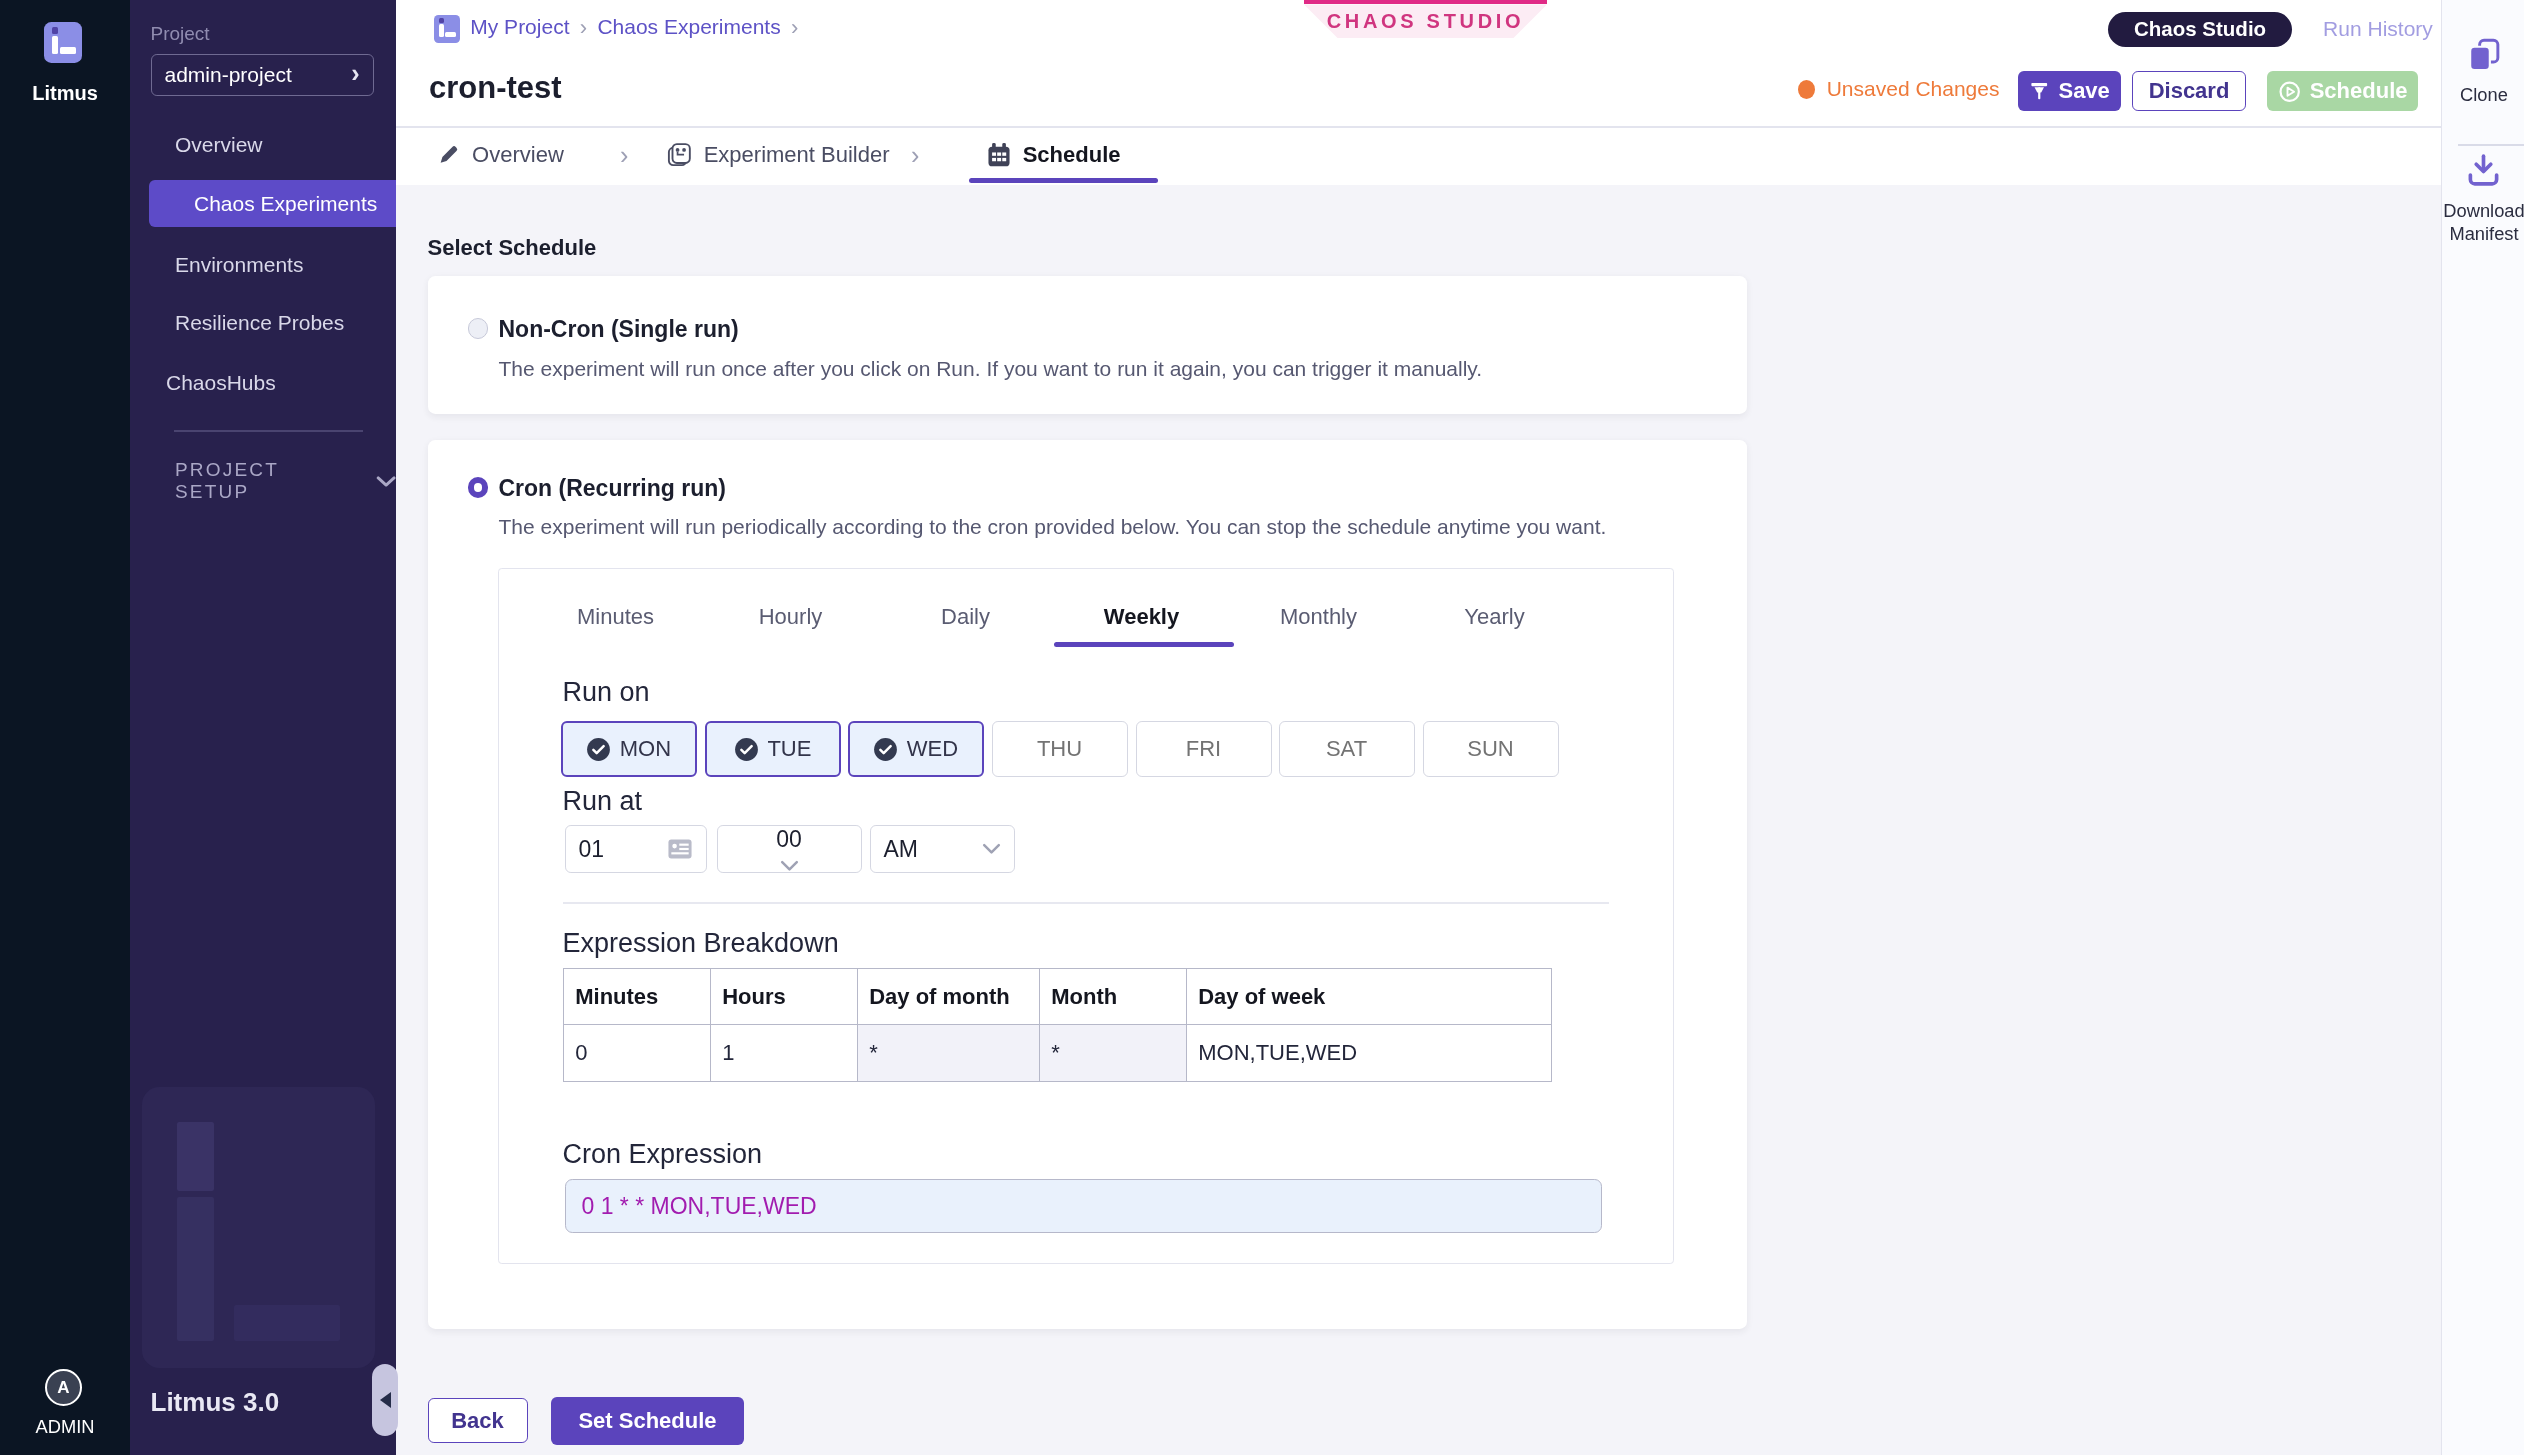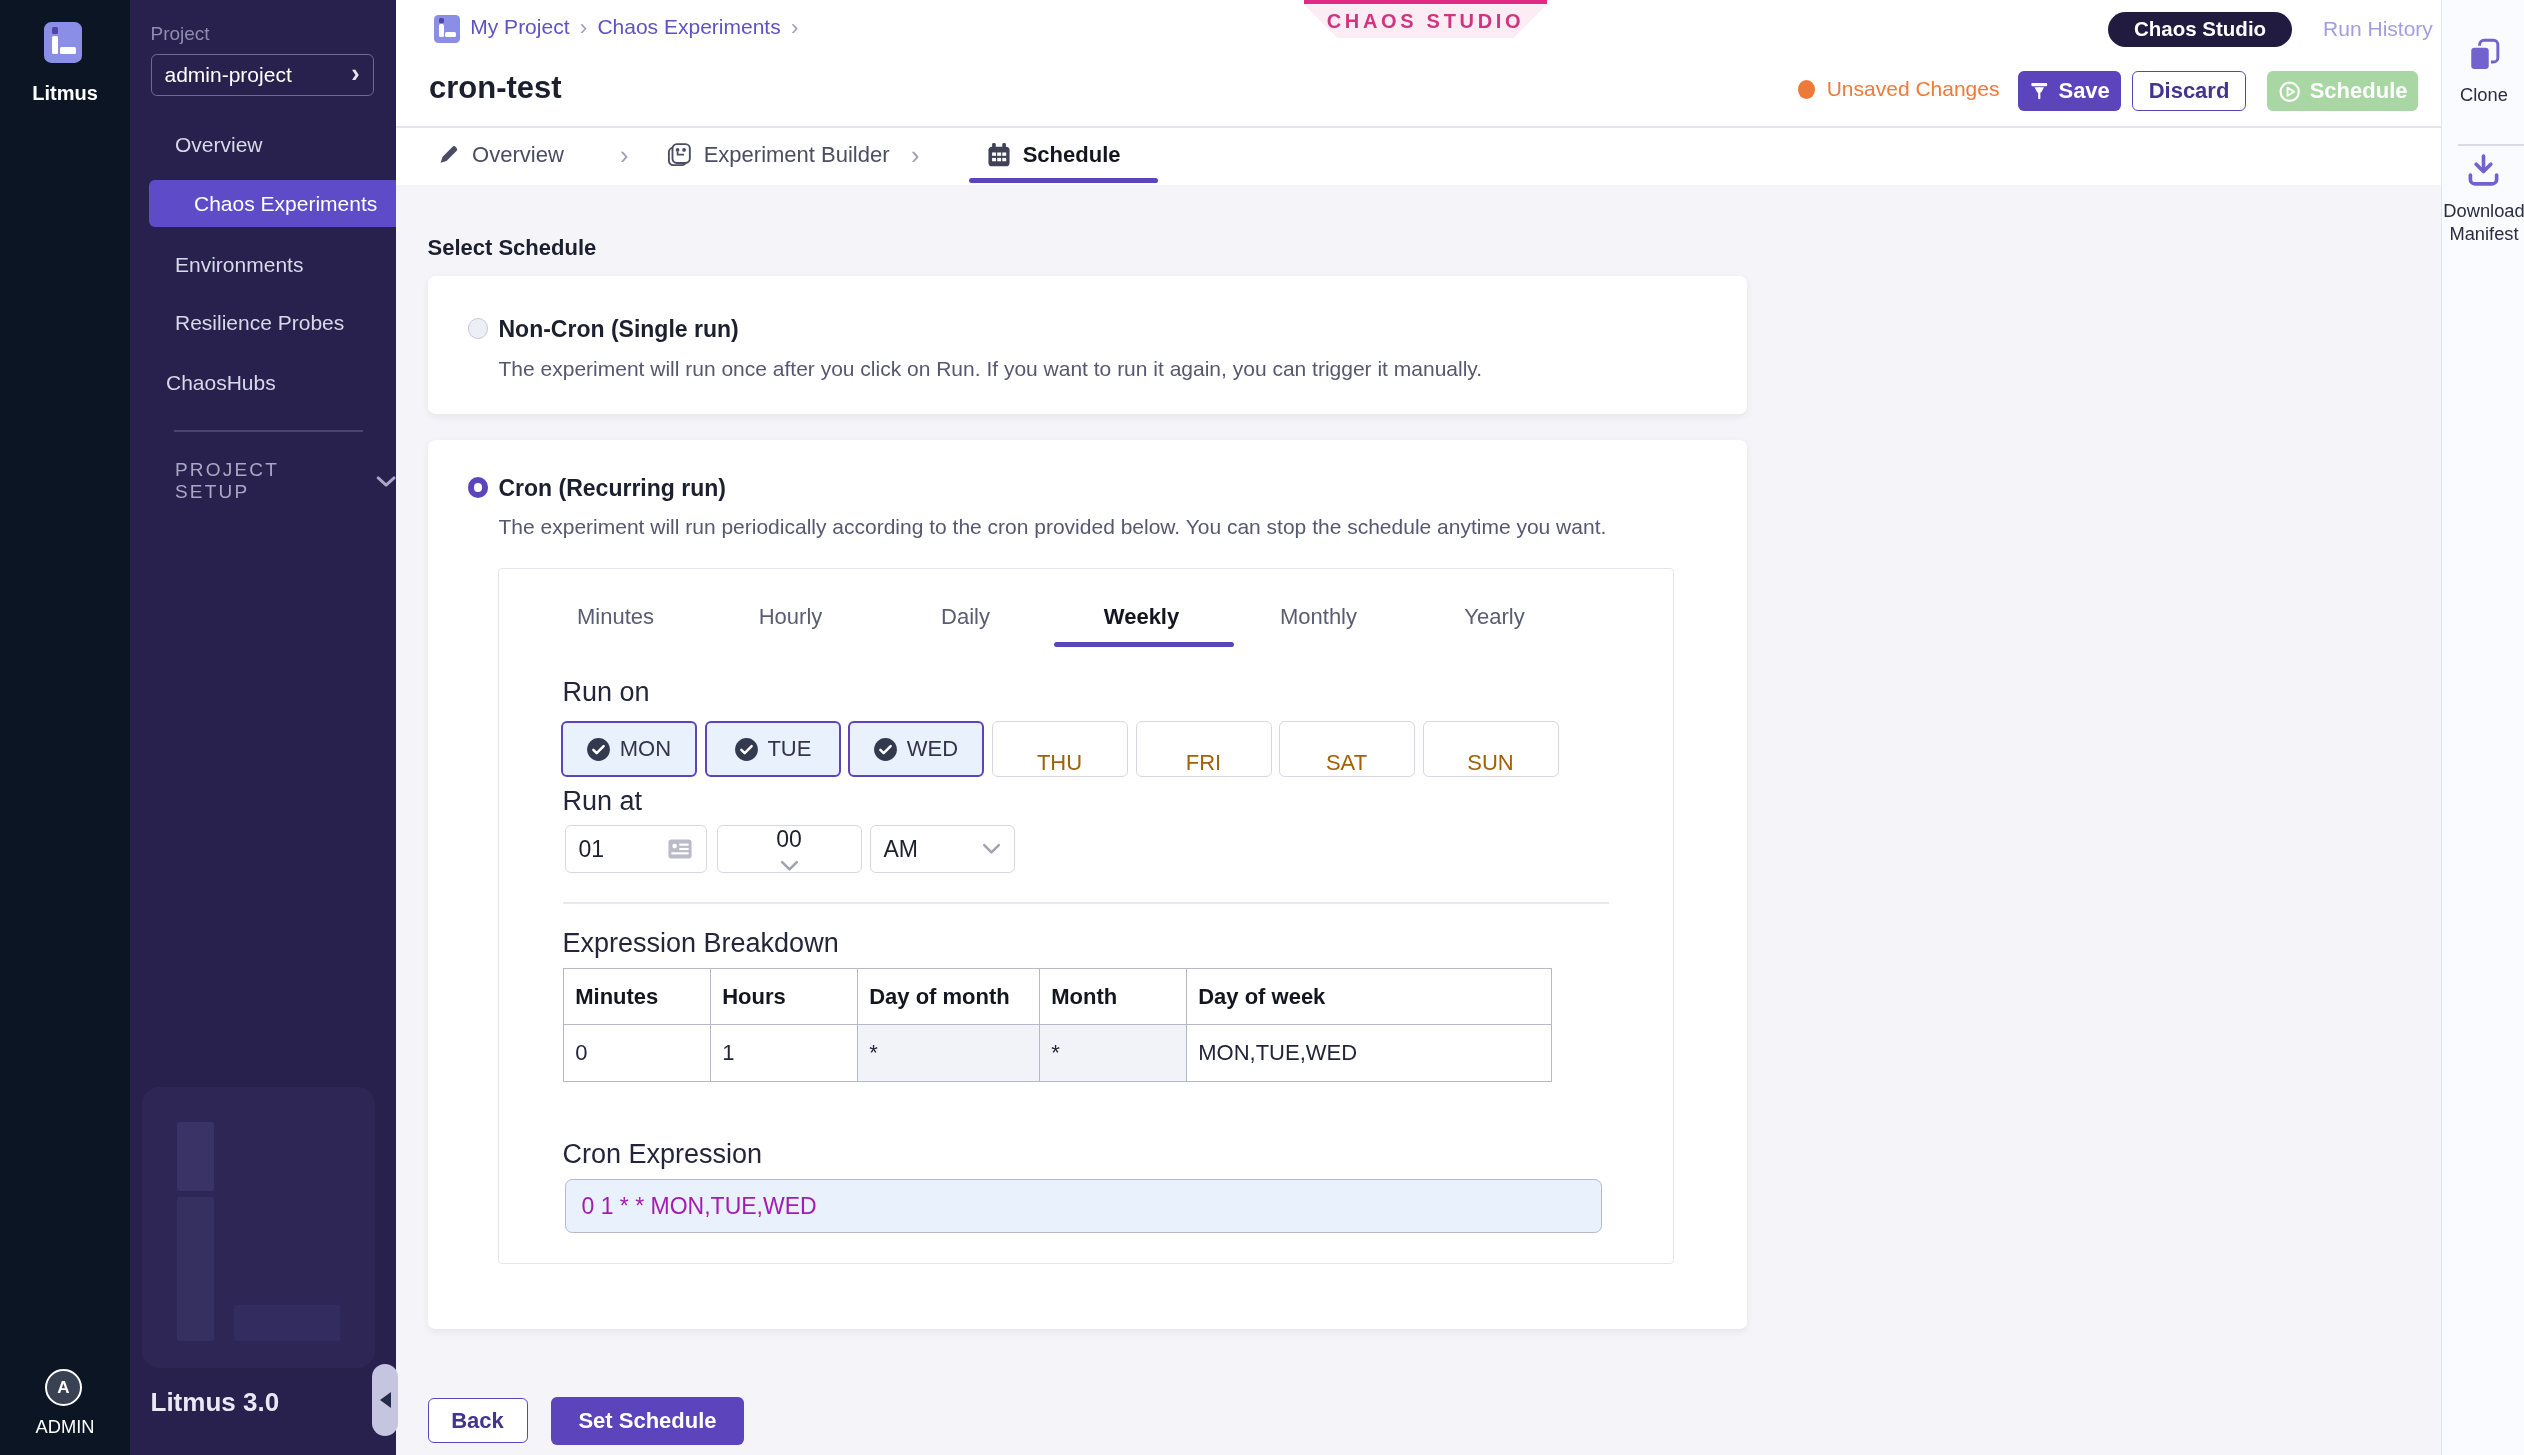--- a/index.html
+++ b/index.html
@@ -85,21 +85,21 @@
   .card-title { position:absolute; left:71px; font-size:23px; font-weight:700; color:#1c1f2e; }
   .card-desc { position:absolute; left:71px; font-size:21px; color:#565871; }
 
   .panel { position:absolute; left:70px; top:128px; width:1176px; height:696px; border:1.5px solid #e3e4ee; border-radius:3.7px; background:#ffffff; }
   .ptab { position:absolute; top:35px; transform:translateX(-50%); font-size:22px; color:#5a5c72; cursor:pointer; white-space:nowrap; }
   .ptab.active { color:#14161f; font-weight:800; }
   .ptab-underline { position:absolute; left:555px; top:73px; width:180px; height:5.1px; background:#5b44bc; border-radius:2.9px; }
   .field-label { position:absolute; left:64px; font-size:27px; color:#23263a; }
   .day-btn { position:absolute; top:152px; width:136px; height:56px; border-radius:5.9px; display:flex; align-items:center; justify-content:center; gap:8.8px; font-size:22px; cursor:pointer; }
   .day-btn.sel { background:#e9f1fd; border:2.2px solid #5b44bc; color:#32344a; }
-  .day-btn.unsel { background:#ffffff; border:1.5px solid #d5d7e2; color:#a16207;align-items:flex-end; }
+  .day-btn.unsel { background:#ffffff; border:1.5px solid #d5d7e2; color:#737373; }
   .timefield { position:absolute; top:256px; height:48px; border:1.5px solid #d5d7e2; border-radius:5.9px; background:#fff; display:flex; align-items:center; padding:0 13px; font-size:23px; color:#1c1f2e; cursor:pointer; }
   .timefield .spacer { flex:1; }
   .panel-divider { position:absolute; left:64px; top:333px; width:1046px; height:1.5px; background:#e7e8f0; }
   .cron-table { position:absolute; left:64px; top:399px; display:grid; grid-template-columns:147px 147px 182px 147px 364px; border:1.5px solid #b6b8c9; }
   .cron-table .cell { height:56px; display:flex; align-items:center; padding-left:11.7px; font-size:22px; border-right:1.5px solid #b6b8c9; background:#ffffff; color:#23263a; }
   .cron-table .cell:nth-child(5n) { border-right:none; }
   .cron-table .head { font-weight:700; color:#14161f; border-bottom:1.5px solid #b6b8c9; }
   .cron-table .shade { background:#f2f2f9; }
   .cron-input { position:absolute; left:66px; top:610px; width:1037px; height:54px; background:#e9f1fc; border:1.5px solid #b6b8ca; border-radius:7.3px; display:flex; align-items:center; padding-left:16px; font-size:23px; color:#a21caf; }
   .btn-back { position:absolute; left:31.5px; top:1197px; width:100px; height:45px; background:#ffffff; border:1.5px solid #5b44bc; color:#42348f; }

